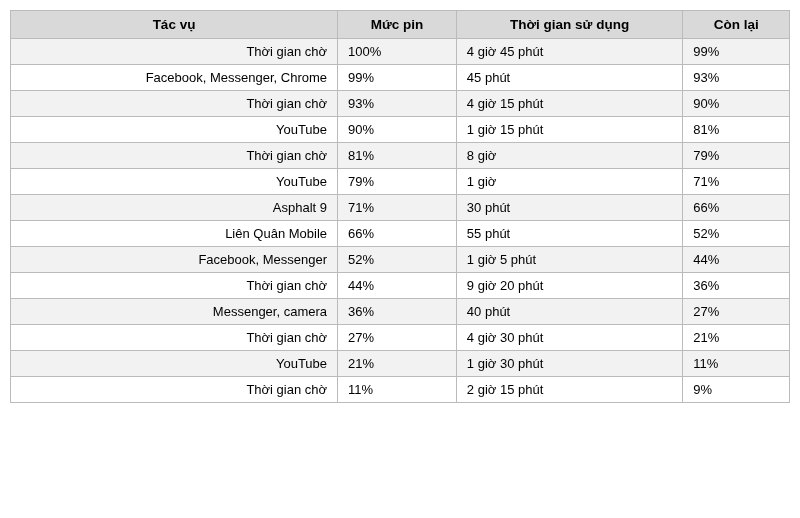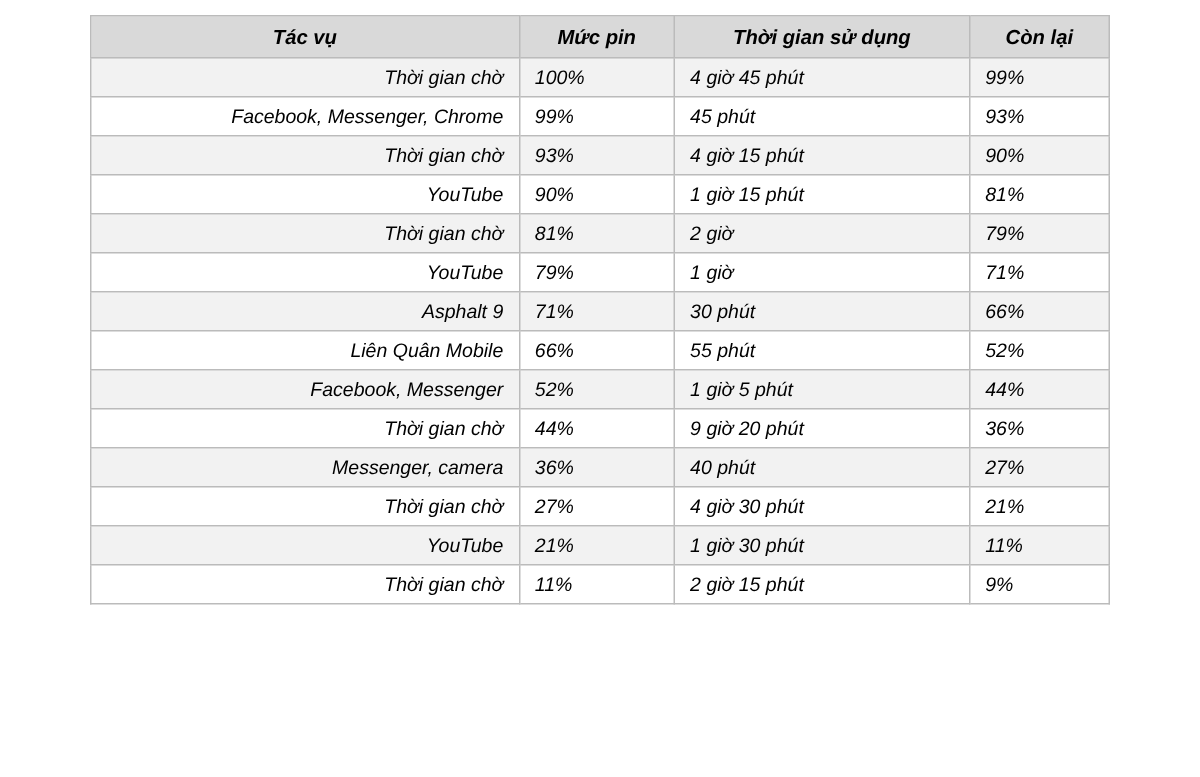--- a/index.html
+++ b/index.html
@@ -13,22 +13,21 @@
       background: #fff;
       width: 800px;
       min-height: 518px;
       display: flex;
       align-items: flex-start;
       justify-content: center;
       padding: 10px;
     }
     table {
       border-collapse: collapse;
-      width: 680px;
-      font-style: italic;
+      width: 780px;
     }
     th {
       background: #d9d9d9;
       font-weight: bold;
       padding: 6px 10px;
       border: 1px solid #bbb;
       font-size: 13.5px;
     }
     th:first-child {
       text-align: center;
@@ -84,21 +83,21 @@
       </tr>
       <tr>
         <td>YouTube</td>
         <td>90%</td>
         <td>1 giờ 15 phút</td>
         <td>81%</td>
       </tr>
       <tr>
         <td>Thời gian chờ</td>
         <td>81%</td>
-        <td>2 giờ</td>
+        <td>8 giờ</td>
         <td>79%</td>
       </tr>
       <tr>
         <td>YouTube</td>
         <td>79%</td>
         <td>1 giờ</td>
         <td>71%</td>
       </tr>
       <tr>
         <td>Asphalt 9</td>

